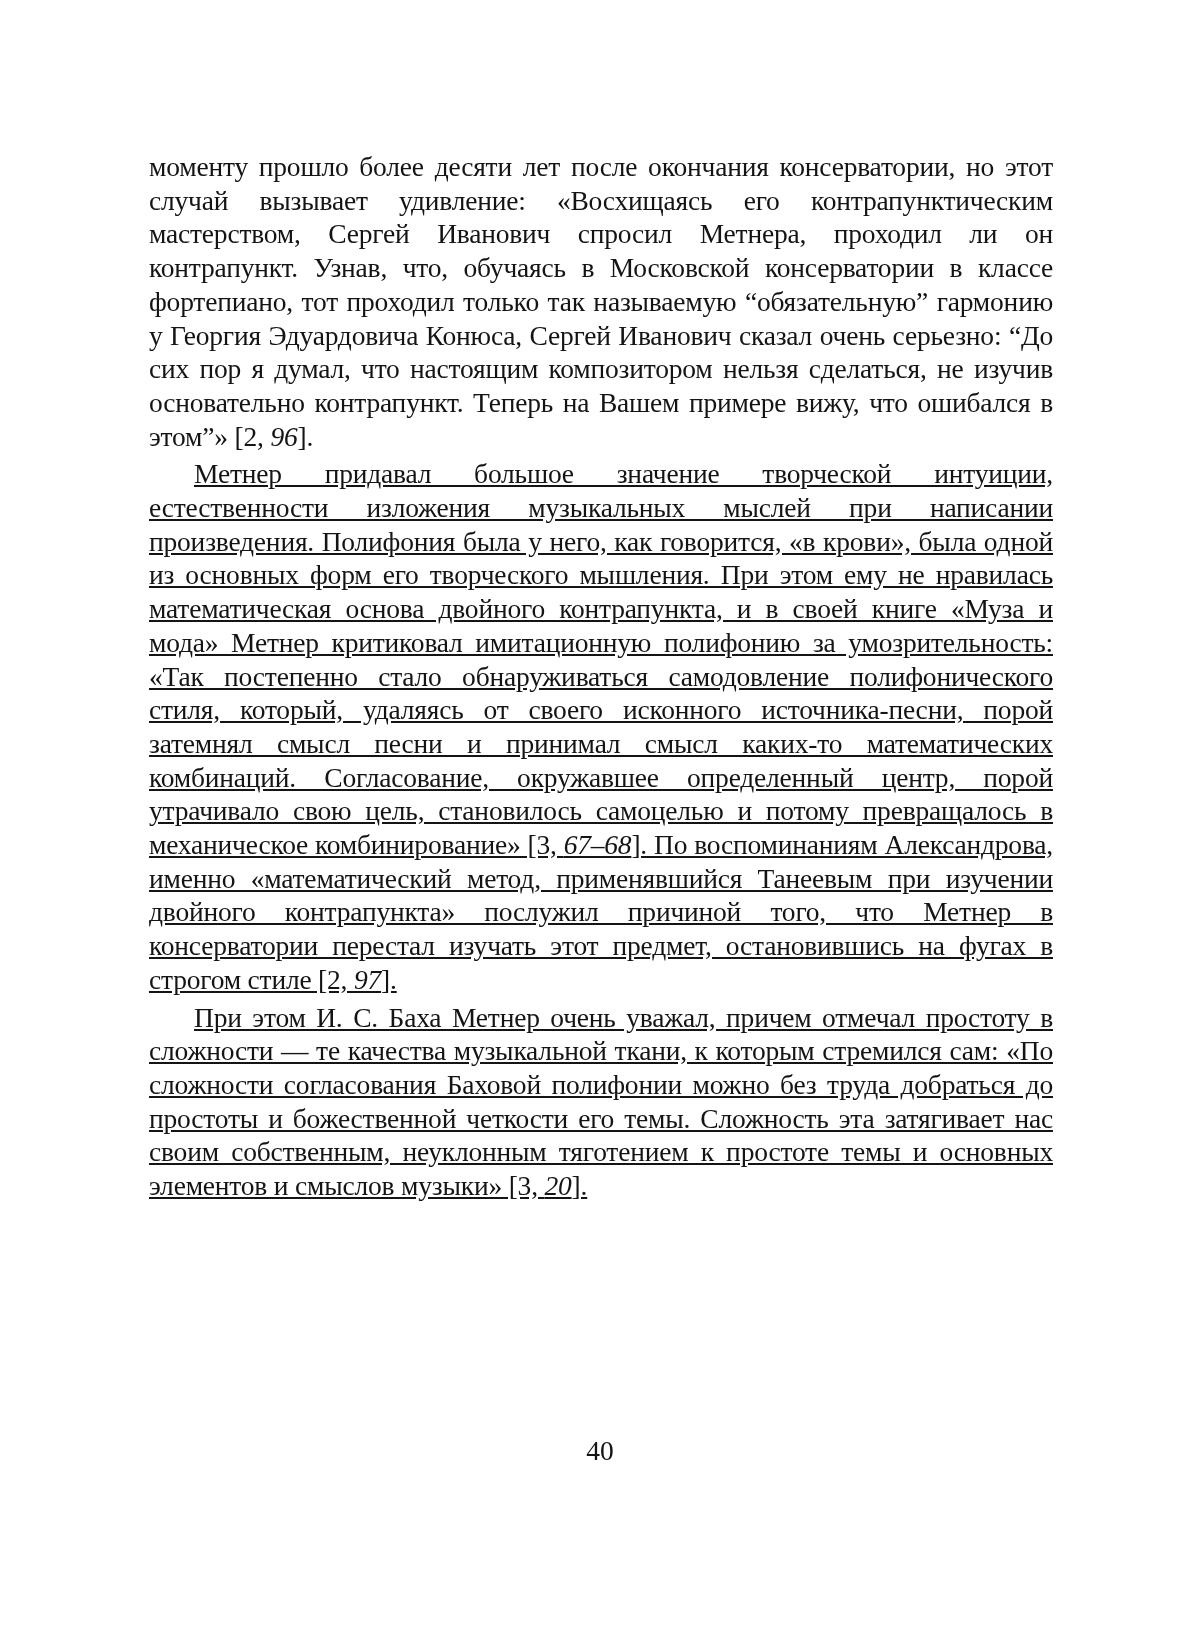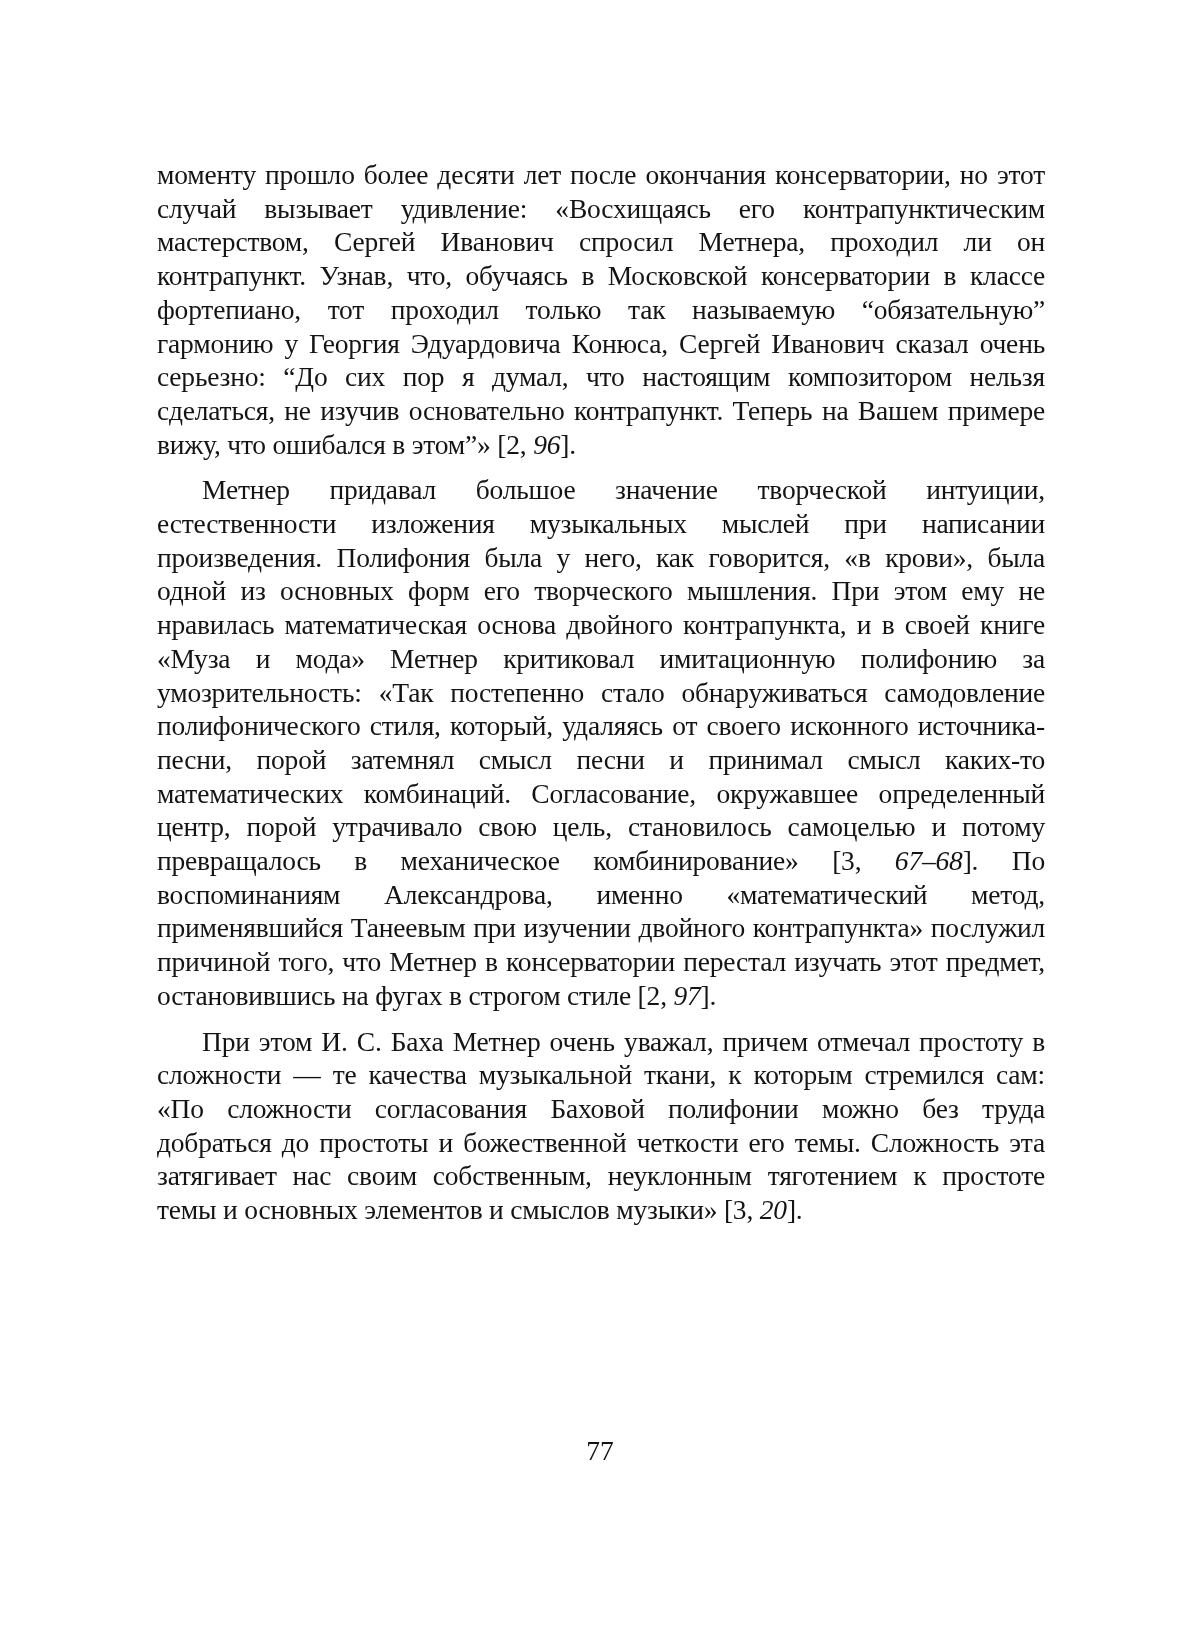--- a/index.html
+++ b/index.html
@@ -16,28 +16,29 @@
     color: #141414;
     overflow: hidden;
   }
   .text-block {
     position: absolute;
     left: 145px;
     top: 146px;
     width: 912px;
   }
   .para {
-    margin: 12px;
+    margin: 4px;
     font-size: 27.5px;
     line-height: 33.7px;
     text-align: justify;
     letter-spacing: -0.2px;
   }
   .para.indent {
     text-indent: 45px;
+    text-decoration: underline;
   }
   .italic {
     font-style: italic;
   }
   .page-number {
     position: absolute;
     top: 1434px;
     left: 0;
     width: 100%;
     text-align: center;
@@ -48,14 +49,14 @@
 </head>
 <body>
 
 <div class="page">
   <main class="text-block">
 
   <p class="para"><span>моменту прошло более десяти лет после окончания консерватории, но этот случай вызывает удивление: «Восхищаясь его контрапунктическим мастерством, Сергей Иванович спросил Метнера, проходил ли он контрапункт. Узнав, что, обучаясь в Московской консерватории в классе фортепиано, тот проходил только так называемую “обязательную” гармонию у Георгия Эдуардовича Конюса, Сергей Иванович сказал очень серьезно: “До сих пор я думал, что настоящим композитором нельзя сделаться, не изучив основательно контрапункт. Теперь на Вашем примере вижу, что ошибался в этом”» [2, </span><span class="italic">96</span><span>].</span></p>
       <p class="para indent"><span>Метнер придавал большое значение творческой интуиции, естественности изложения музыкальных мыслей при написании произведения. Полифония была у него, как говорится, «в крови», была одной из основных форм его творческого мышления. При этом ему не нравилась математическая основа двойного контрапункта, и в своей книге «Муза и мода» Метнер критиковал имитационную полифонию за умозрительность: «Так постепенно стало обнаруживаться самодовление полифонического стиля, который, удаляясь от своего исконного источника-песни, порой затемнял смысл песни и принимал смысл каких-то математических комбинаций. Согласование, окружавшее определенный центр, порой утрачивало свою цель, становилось самоцелью и потому превращалось в механическое комбинирование» [3, </span><span class="italic">67–68</span><span>]. По воспоминаниям Александрова, именно «математический метод, применявшийся Танеевым при изучении двойного контрапункта» послужил причиной того, что Метнер в консерватории перестал изучать этот предмет, остановившись на фугах в строгом стиле [2, </span><span class="italic">97</span><span>].</span></p>
       <p class="para indent"><span>При этом И. С. Баха Метнер очень уважал, причем отмечал простоту в сложности — те качества музыкальной ткани, к которым стремился сам: «По сложности согласования Баховой полифонии можно без труда добраться до простоты и божественной четкости его темы. Сложность эта затягивает нас своим собственным, неуклонным тяготением к простоте темы и основных элементов и смыслов музыки» [3, </span><span class="italic">20</span><span>].</span></p>
     </main>
-  <div class="page-number">77</div>
+  <div class="page-number">40</div>
 </div>
 
 </body></html>

